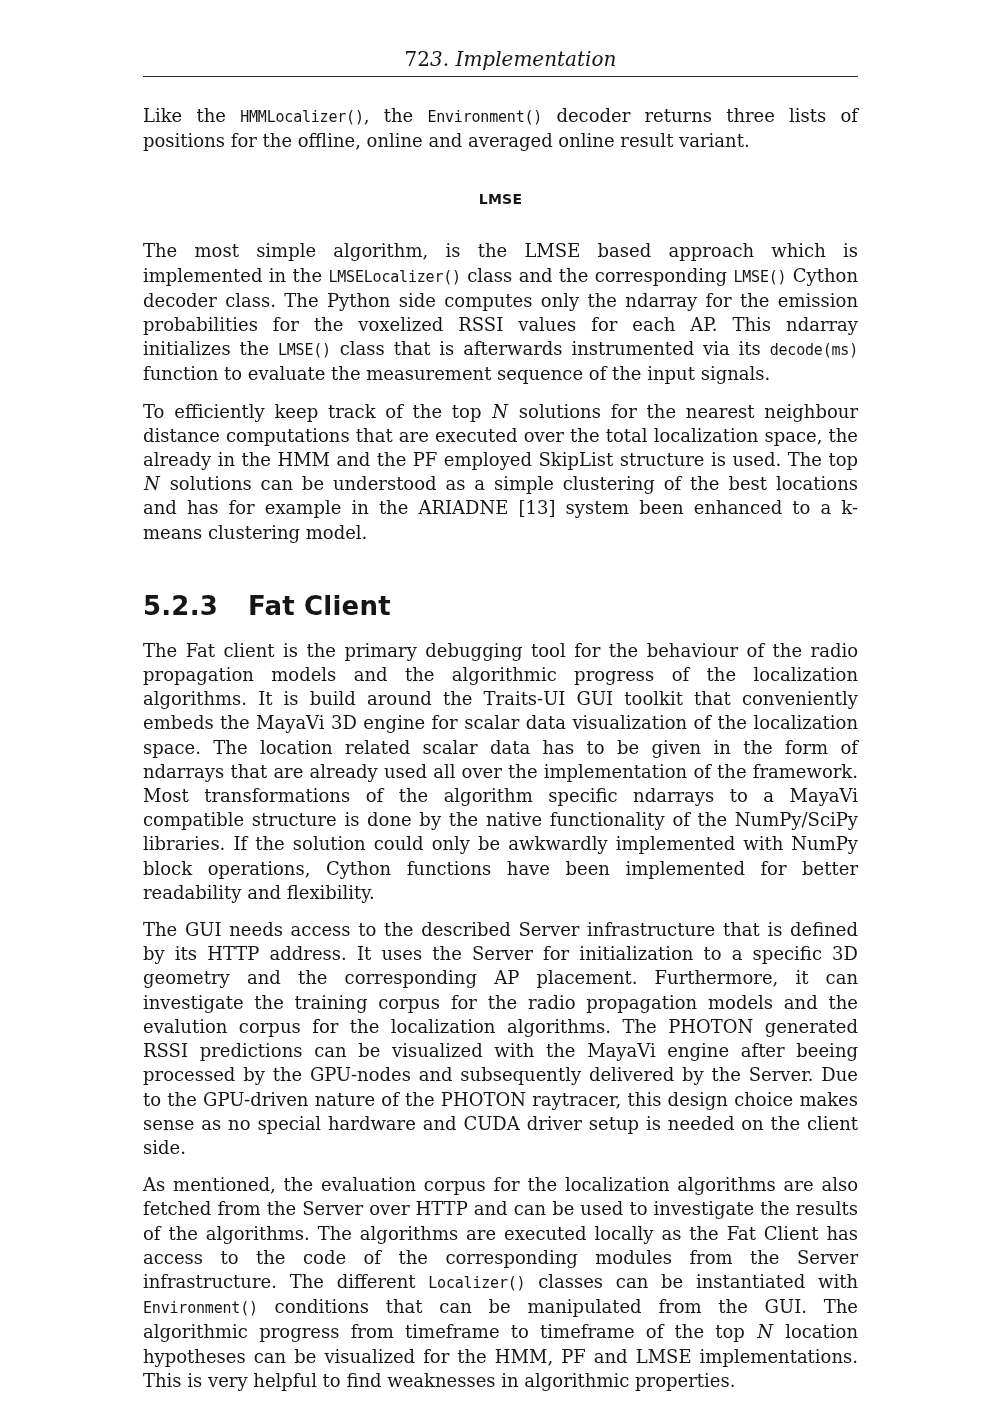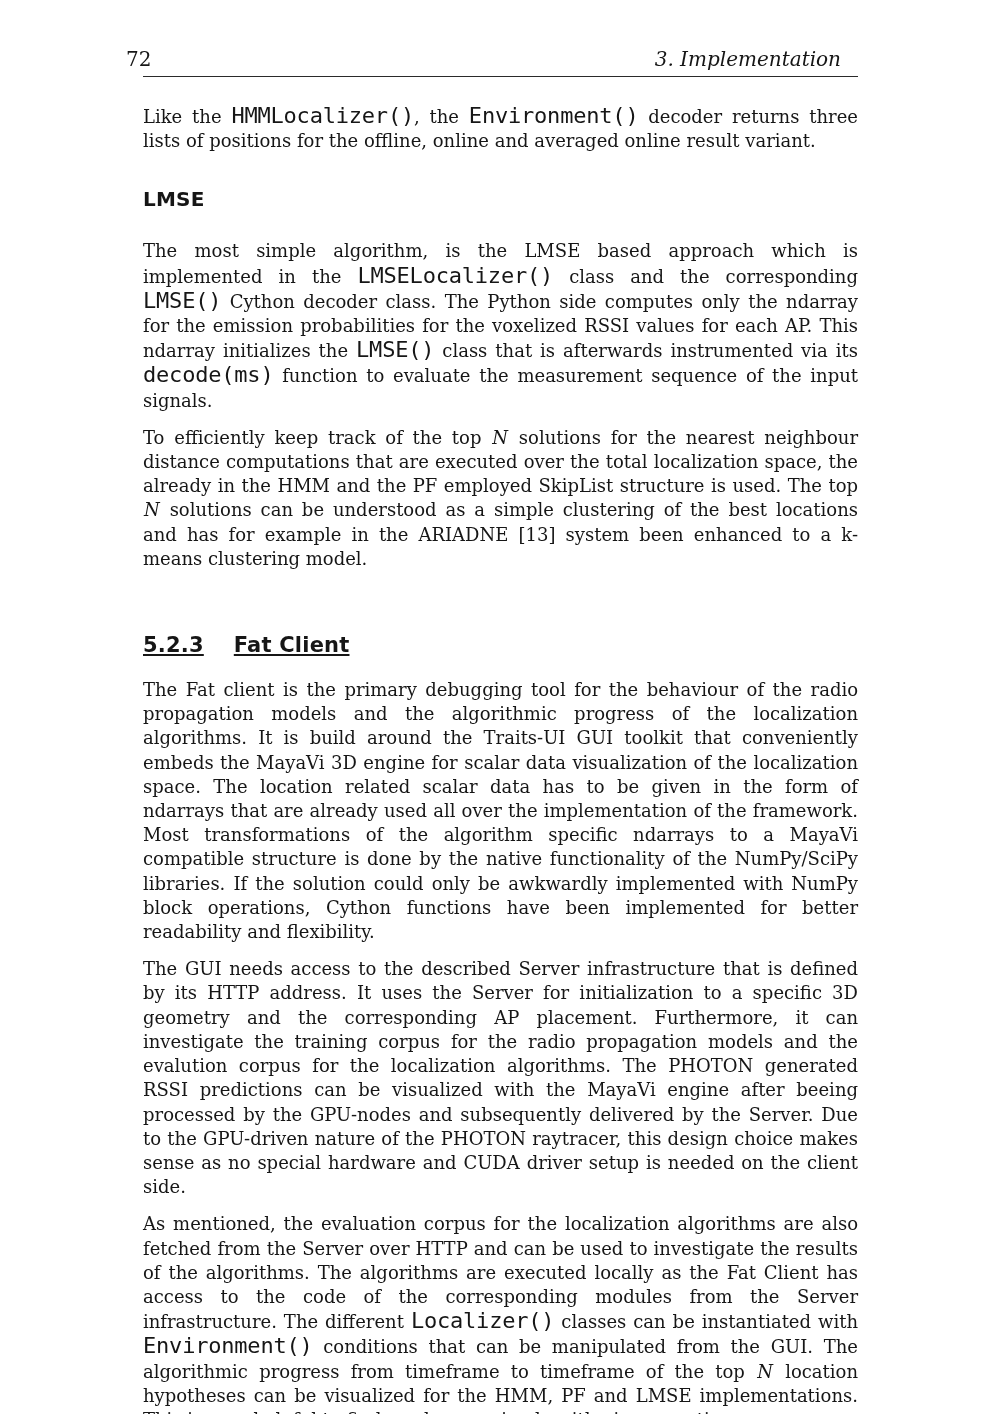--- a/index.html
+++ b/index.html
@@ -12,24 +12,24 @@
     width: 1000px;
     height: 1414px;
     background: #ffffff;
     color: #161616;
     font-family: "DejaVu Serif", serif;
     overflow: hidden;
   }
   .page-header {
     position: absolute;
     top: 48px;
-    left: 126px;
+    left: 153px;
     width: 715px;
     display: flex;
-    justify-content: space-between;
+    justify-content: center;
     align-items: baseline;
     font-size: 20px;
     line-height: 22px;
   }
   .running-title { font-style: italic; }
   .header-rule {
     position: absolute;
     top: 76px;
     left: 143px;
     width: 715px;
@@ -47,43 +47,43 @@
   .para {
     margin: 0 0 13px 0;
     font-size: 18px;
     line-height: 24.2px;
     text-align: justify;
     hyphens: auto;
     -webkit-hyphens: auto;
   }
   .inline-code {
     font-family: "DejaVu Sans Mono", monospace;
-    font-size: 22px;
+    font-size: 15px;
     letter-spacing: -0.2px;
   }
   .math-var {
     font-style: italic;
     padding: 0 1px;
   }
   .subheading {
     font-family: "DejaVu Sans", sans-serif;
     font-weight: bold;
-    font-size: 20px;
+    font-size: 14px;
     line-height: 24px;
     margin: 34px 0 28px 0;
     letter-spacing: 0.2px;
+    text-align: center;
   }
   .section-heading {
     font-family: "DejaVu Sans", sans-serif;
     font-weight: bold;
-    font-size: 21px;
+    font-size: 26px;
     line-height: 29px;
-    margin: 60px 0 18px 0;
+    margin: 47px 0 18px 0;
     letter-spacing: 0.2px;
-    text-decoration: underline;
   }
   .section-number { margin-right: 30px; }
 </style>
 </head>
 <body>
 
 <div class="page">
 
   <header class="page-header">
     <span class="page-number">72</span>

